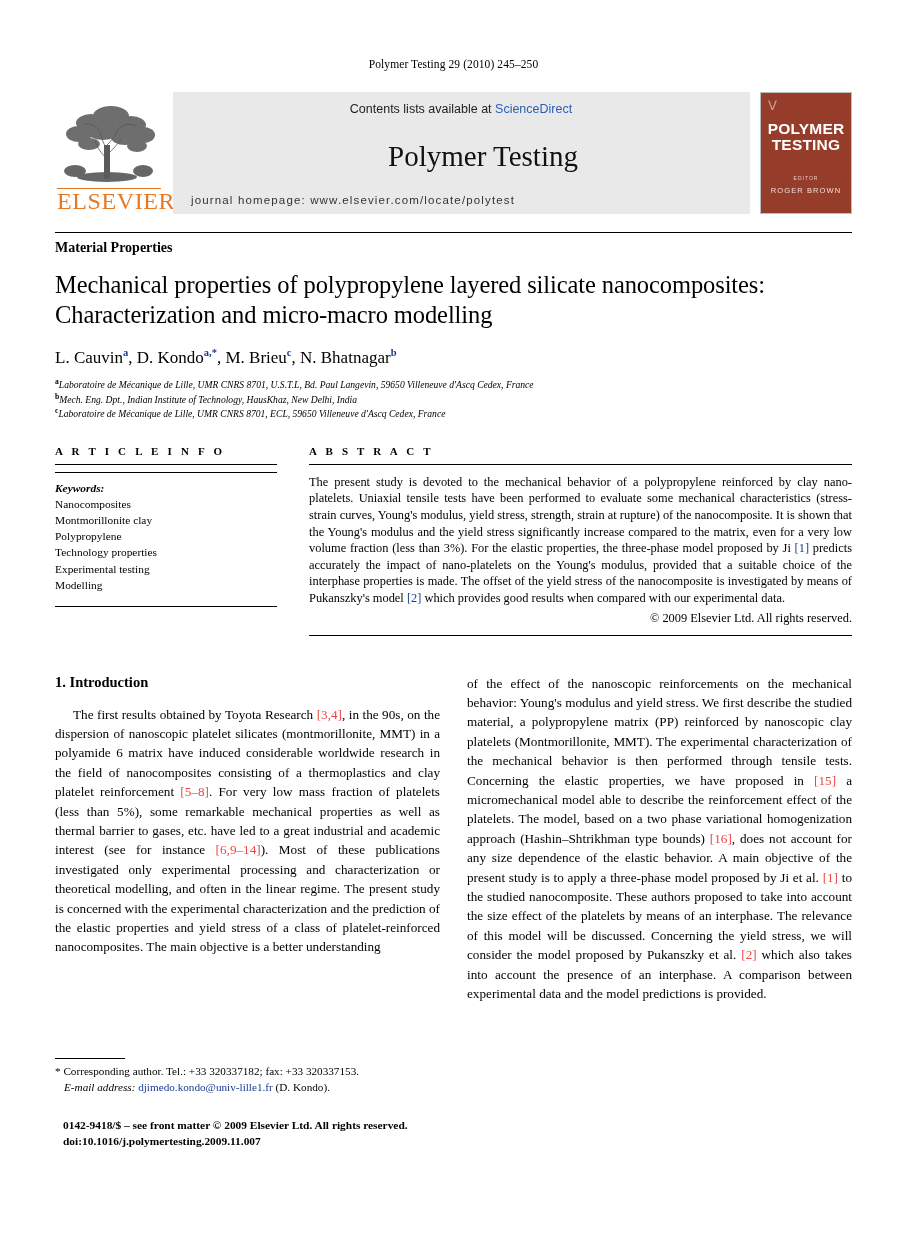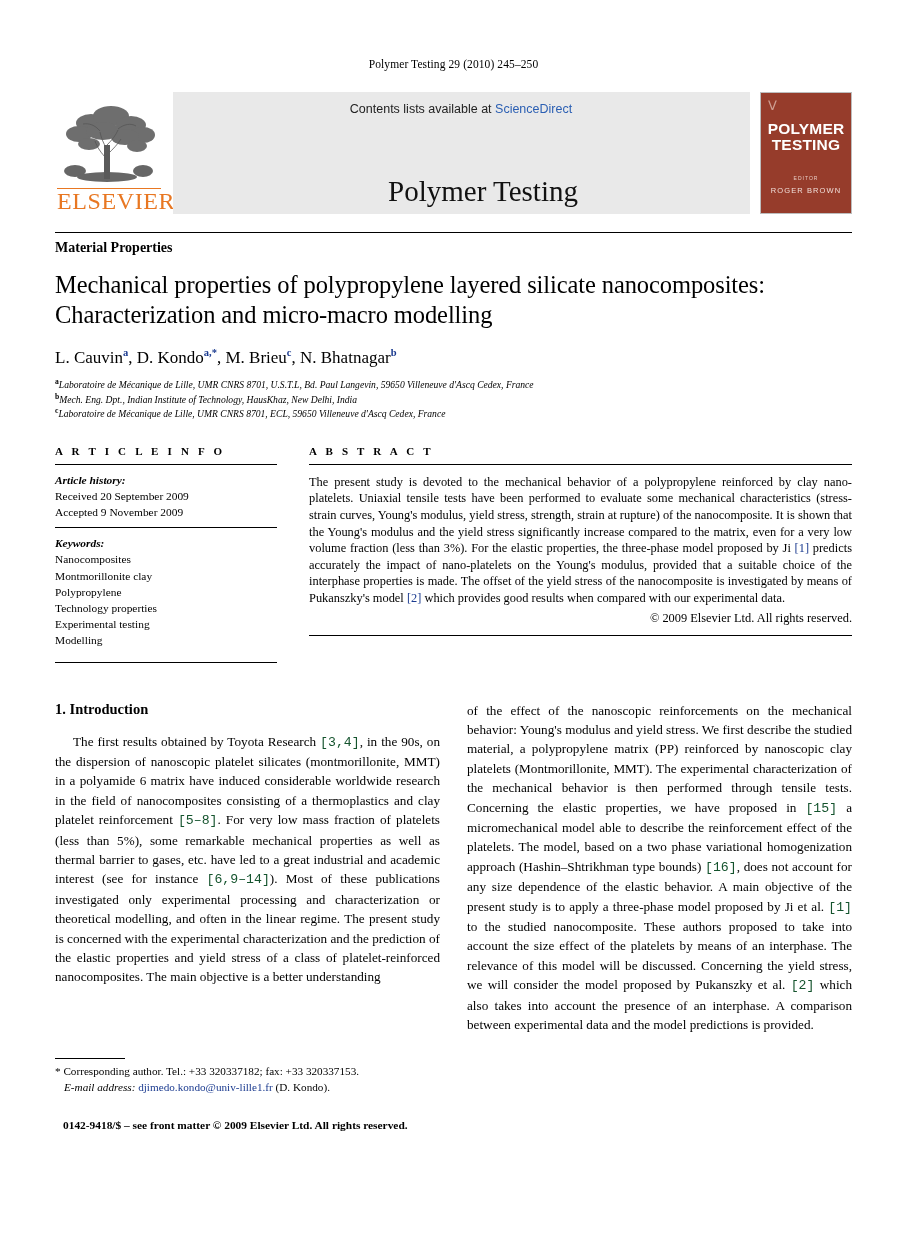--- a/index.html
+++ b/index.html
@@ -220,21 +220,21 @@
   }
   .para {
     font-size: 13.2px;
     line-height: 1.47;
     text-align: justify;
     text-indent: 18px;
     margin-top: 14px;
     hyphens: none;
   }
   .para.no-indent { text-indent: 0; margin-top: 0; }
-  .para .ref { color: #14532d; font-family: Liberation Mono, monospace; }
+  .para .ref { color: #ef4444; }
 
   
   .footnote {
     position: absolute;
     left: 55px;
     top: 1058px;
     width: 385px;
   }
   .footnote-rule {
     border-top: 1px solid #000;
@@ -294,20 +294,21 @@
         </g>
         <rect x="49" y="44" width="6" height="34" fill="#5a5a5a"></rect>
       </svg>
       <div class="elsevier-rule"></div>
       <div class="elsevier-word">ELSEVIER</div>
     </div>
 
     <div class="masthead-center">
       <div class="contents-line"><span>Contents lists available at </span><span class="sd">ScienceDirect</span></div>
       <div class="journal-name">Polymer Testing</div>
+      <div class="homepage-line">journal homepage: www.elsevier.com/locate/polytest</div>
     </div>
 
     <div class="cover">
       <div class="cover-mark">Ⅴ</div>
       <div class="cover-title">
         <span>POLYMER</span><br>
         <span>TESTING</span>
       </div>
       <div class="cover-editor-label">EDITOR</div>
       <div class="cover-editor">ROGER BROWN</div>
@@ -331,25 +332,20 @@
     <div><sup>a</sup><span>Laboratoire de Mécanique de Lille, UMR CNRS 8701, U.S.T.L, Bd. Paul Langevin, 59650 Villeneuve d'Ascq Cedex, France</span></div>
     <div><sup>b</sup><span>Mech. Eng. Dpt., Indian Institute of Technology, HausKhaz, New Delhi, India</span></div>
     <div><sup>c</sup><span>Laboratoire de Mécanique de Lille, UMR CNRS 8701, ECL, 59650 Villeneuve d'Ascq Cedex, France</span></div>
   </div>
 
   <div class="info-abstract">
 
     <div class="col-info">
       <div class="col-head">A R T I C L E  I N F O</div>
       <div class="hr-thick"></div>
-      <div class="info-body">
-        <span class="info-label hist-line">Article history:</span>
-        <span class="hist-line">Received 20 September 2009</span>
-        <span class="hist-line">Accepted 9 November 2009</span>
-      </div>
       <div class="hr-thick"></div>
       <div class="info-body">
         <span class="info-label kw-line">Keywords:</span>
         <span class="kw-line">Nanocomposites</span>
         <span class="kw-line">Montmorillonite clay</span>
         <span class="kw-line">Polypropylene</span>
         <span class="kw-line">Technology properties</span>
         <span class="kw-line">Experimental testing</span>
         <span class="kw-line">Modelling</span>
       </div>
@@ -380,15 +376,16 @@
   </div>
 
   <div class="footnote">
     <div class="footnote-rule"></div>
     <div class="footnote-text"><span>*</span><span> Corresponding author. Tel.: +33 320337182; fax: +33 320337153.</span></div>
     <div class="footnote-text" style="padding-left:9px;text-indent:0"><span class="em-label">E-mail address:</span> <span class="mail">djimedo.kondo@univ-lille1.fr</span><span> (D. Kondo).</span></div>
   </div>
 
   <div class="page-footer">
     <div>0142-9418/$ – see front matter © 2009 Elsevier Ltd. All rights reserved.</div>
+    <div>doi:10.1016/j.polymertesting.2009.11.007</div>
   </div>
 
 </div>
 
 </body></html>

